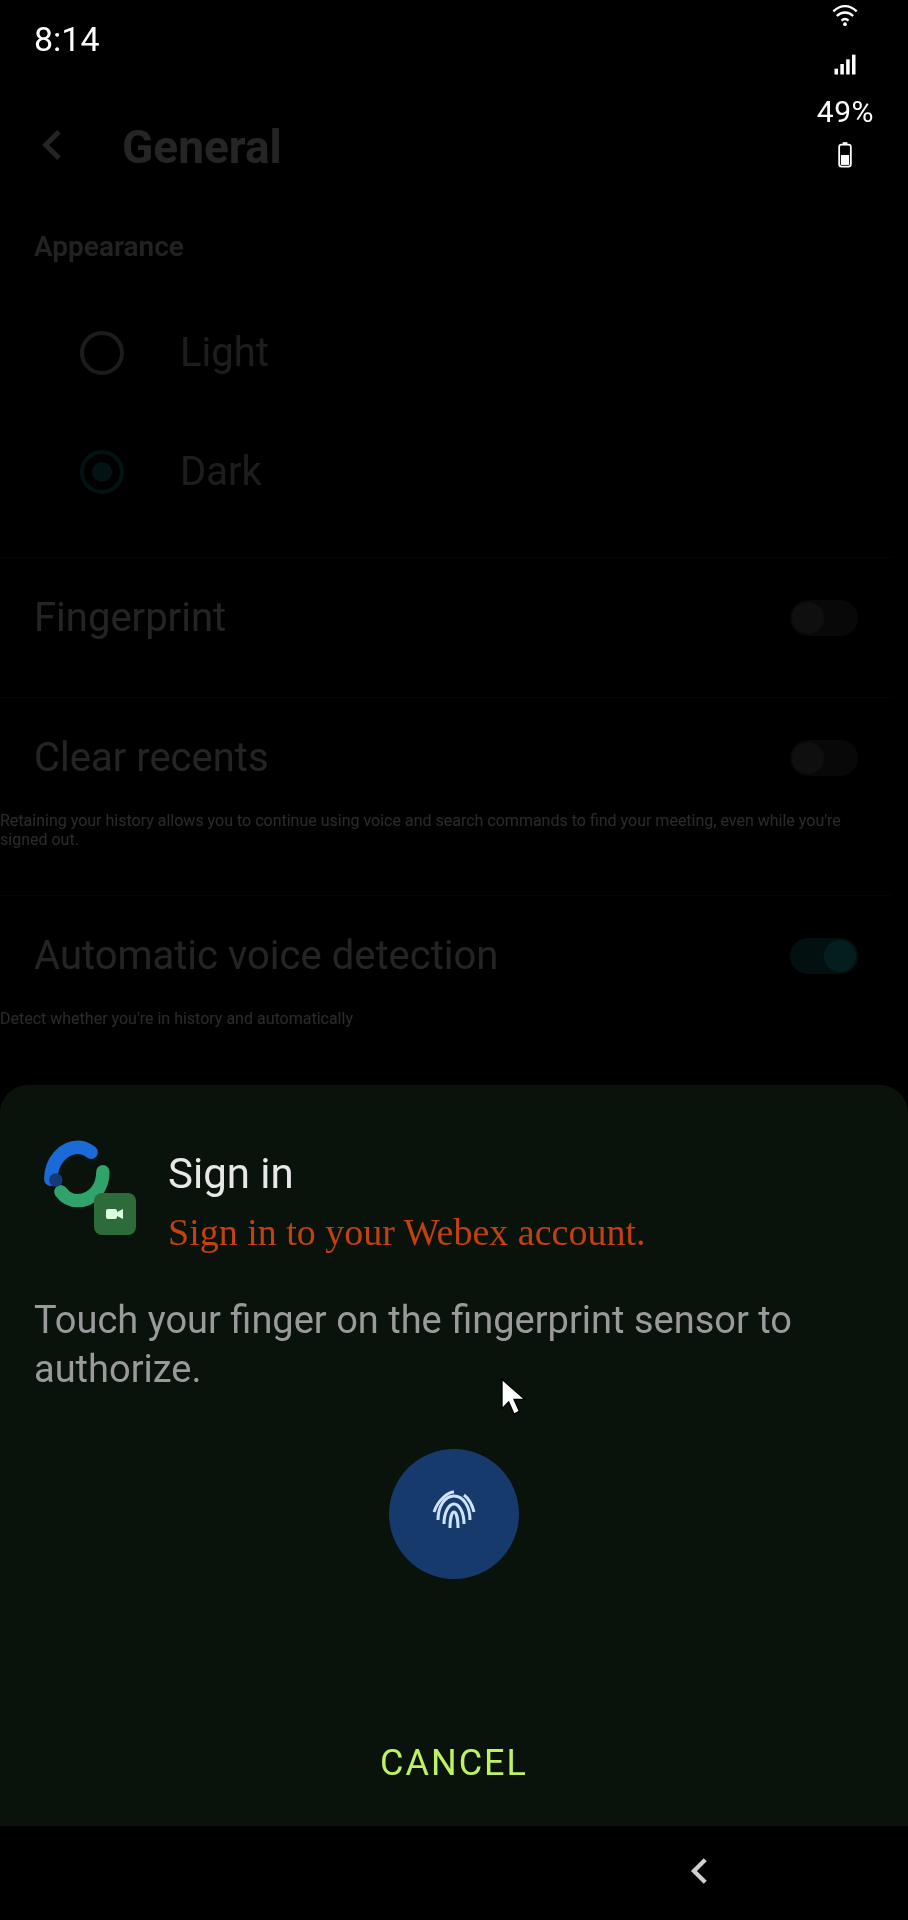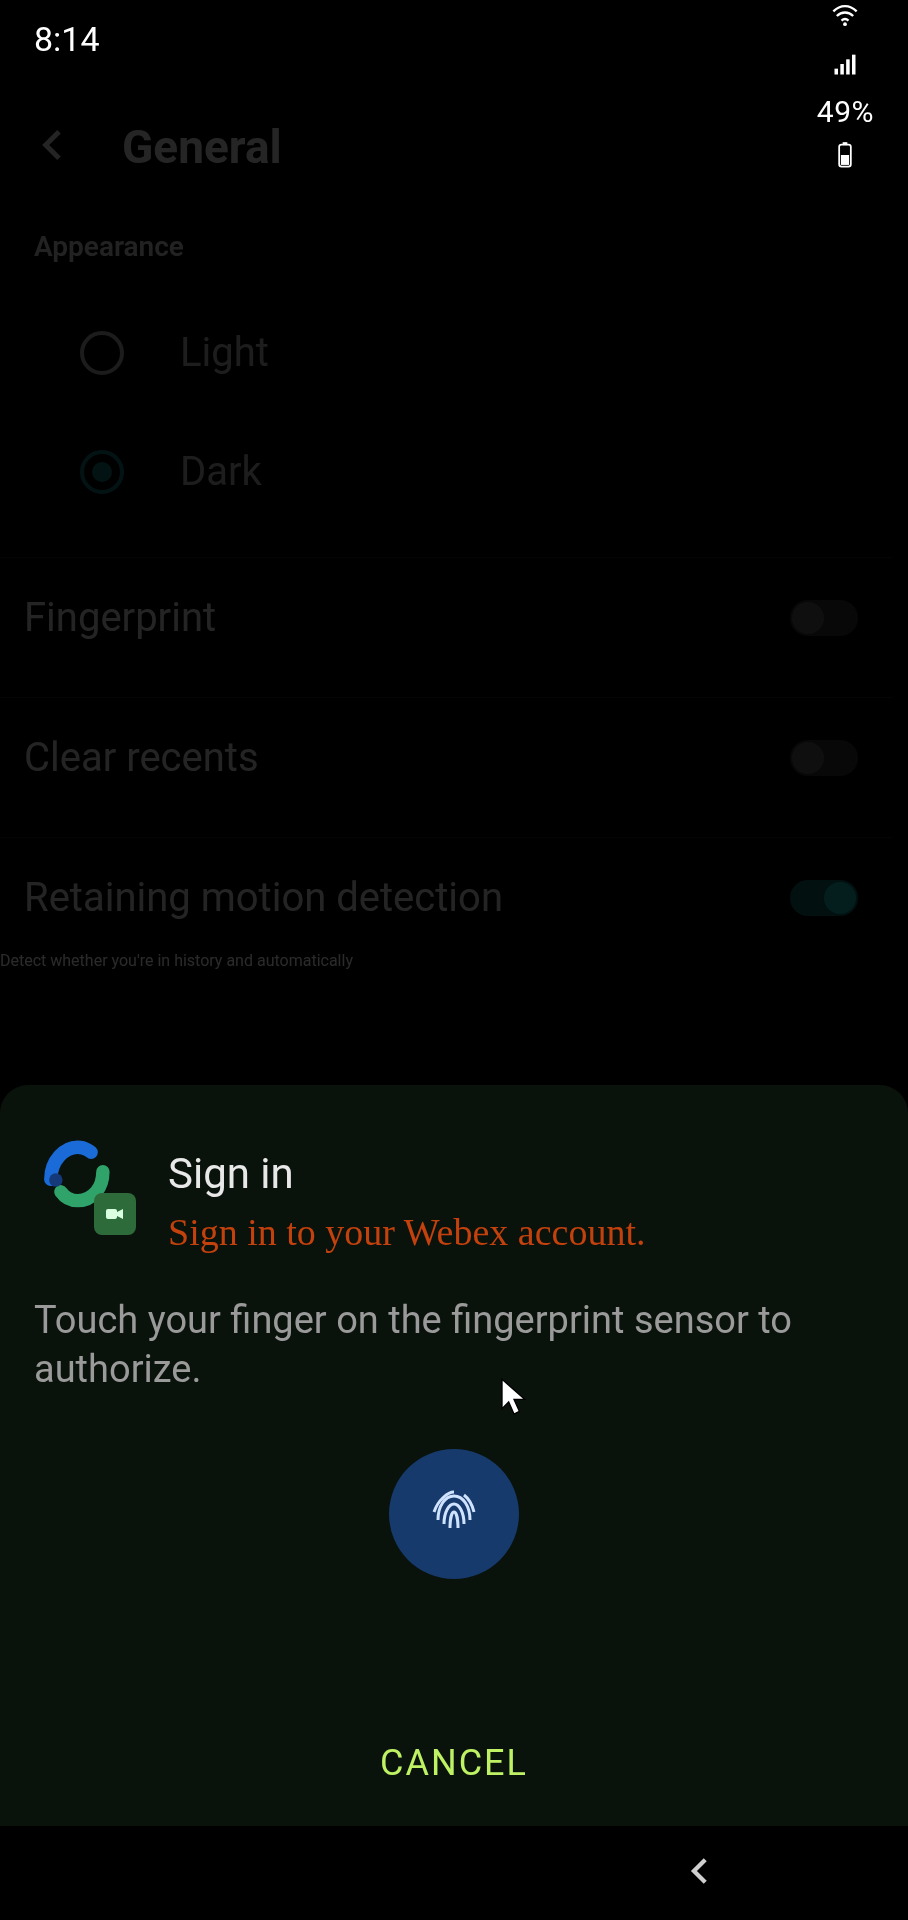--- a/index.html
+++ b/index.html
@@ -75,21 +75,21 @@
     border-radius: 50%;
   }
   .radio-label { font-size: 40px; color: #a3a3a3; }
 
   .divider { height: 1px; background: #1c1c1c; margin: 26px 0 0 0; }
 
   .toggle-row {
     display: flex;
     align-items: center;
     justify-content: space-between;
-    padding: 36px 34px 30px 24px;
+    padding: 36px 34px 30px 34px;
     text-align: right;
   }
   .toggle-row .title { font-size: 40px; color: #c9c9c9; }
   .toggle {
     width: 68px; height: 36px;
     background: #2b2b2b;
     border-radius: 18px;
     position: relative;
   }
   .toggle .knob {
@@ -277,27 +277,30 @@
 
   <div class="divider"></div>
 
   <div class="section-block">
     <div class="toggle-row">
       <span class="title">Clear recents</span>
       <span class="toggle">
           <span class="knob"></span>
         </span>
     </div>
+    <div class="desc-wrap">
+      <div class="desc">Retaining your history allows you to continue using voice and search commands to find your meeting, even while you're signed out.</div>
+    </div>
   </div>
 
   <div class="divider"></div>
 
   <div class="section-block">
     <div class="toggle-row">
-      <span class="title">Retaining motion detection</span>
+      <span class="title">Automatic voice detection</span>
       <span class="toggle on">
           <span class="knob"></span>
         </span>
     </div>
     <div class="desc-wrap">
       <div class="desc">Detect whether you're in history and automatically</div>
     </div>
   </div>
 </div>
 

